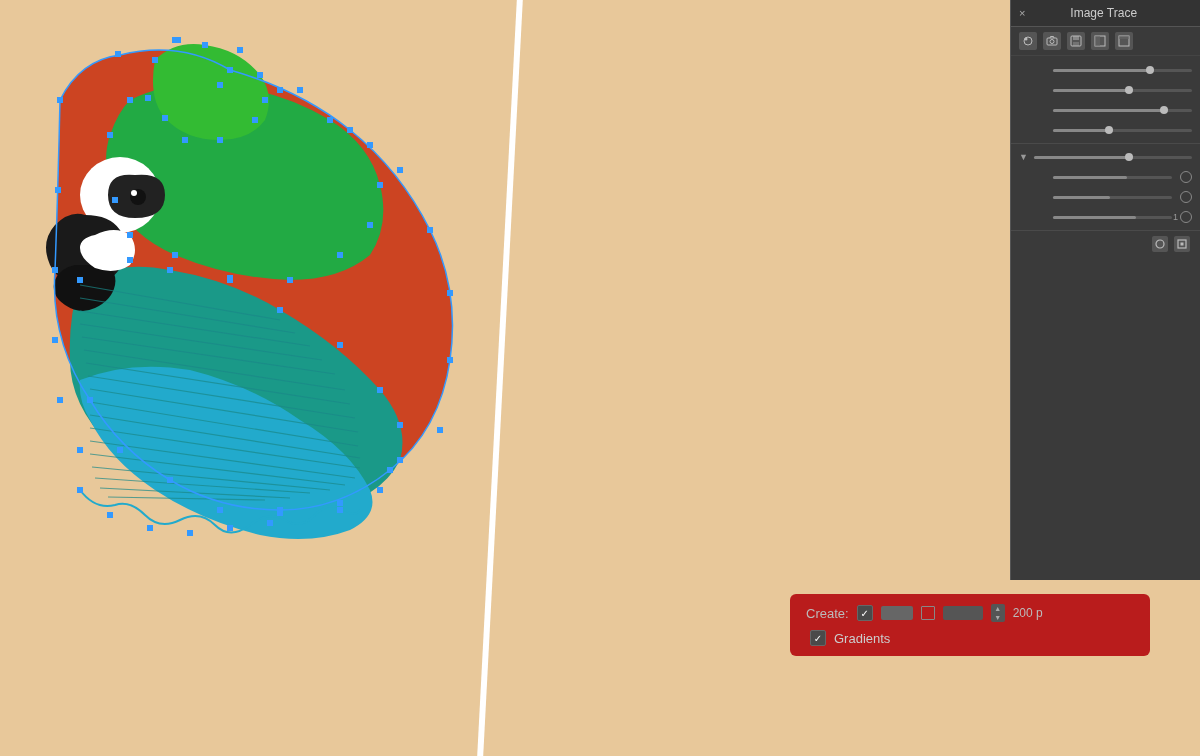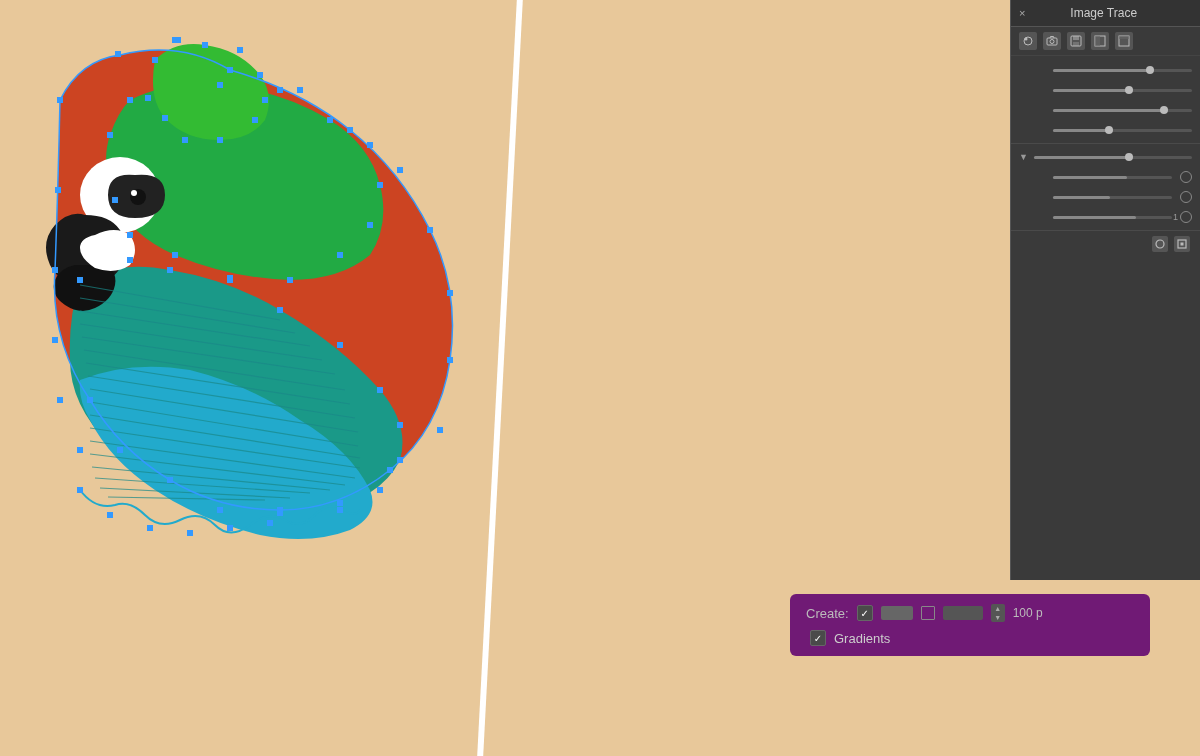--- a/index.html
+++ b/index.html
@@ -170,21 +170,21 @@
       background: transparent;
       display: inline-block;
     }
 
     
     .create-bar {
       position: absolute;
       bottom: 100px;
       left: 790px;
       width: 360px;
-      background: #701a75;
+      background: #b91c1c;
       border-radius: 6px;
       padding: 10px 16px;
       z-index: 200;
     }
 
     .create-row {
       display: flex;
       align-items: center;
       gap: 8px;
       margin-bottom: 8px;
@@ -589,21 +589,21 @@
     <div class="create-row">
       <span class="create-label">Create:</span>
       <div class="create-checkbox">✓</div>
       <div class="create-rect"></div>
       <div class="create-square"></div>
       <div class="create-rect-gray"></div>
       <div class="create-stepper" style="height:18px;">
         <div class="stepper-up">▲</div>
         <div class="stepper-down">▼</div>
       </div>
-      <span class="create-value">100 p</span>
+      <span class="create-value">200 p</span>
     </div>
     <div class="gradients-row">
       <div class="create-checkbox">✓</div>
       <span class="gradients-label">Gradients</span>
     </div>
   </div>
 
 </div>
 
 </body></html>

